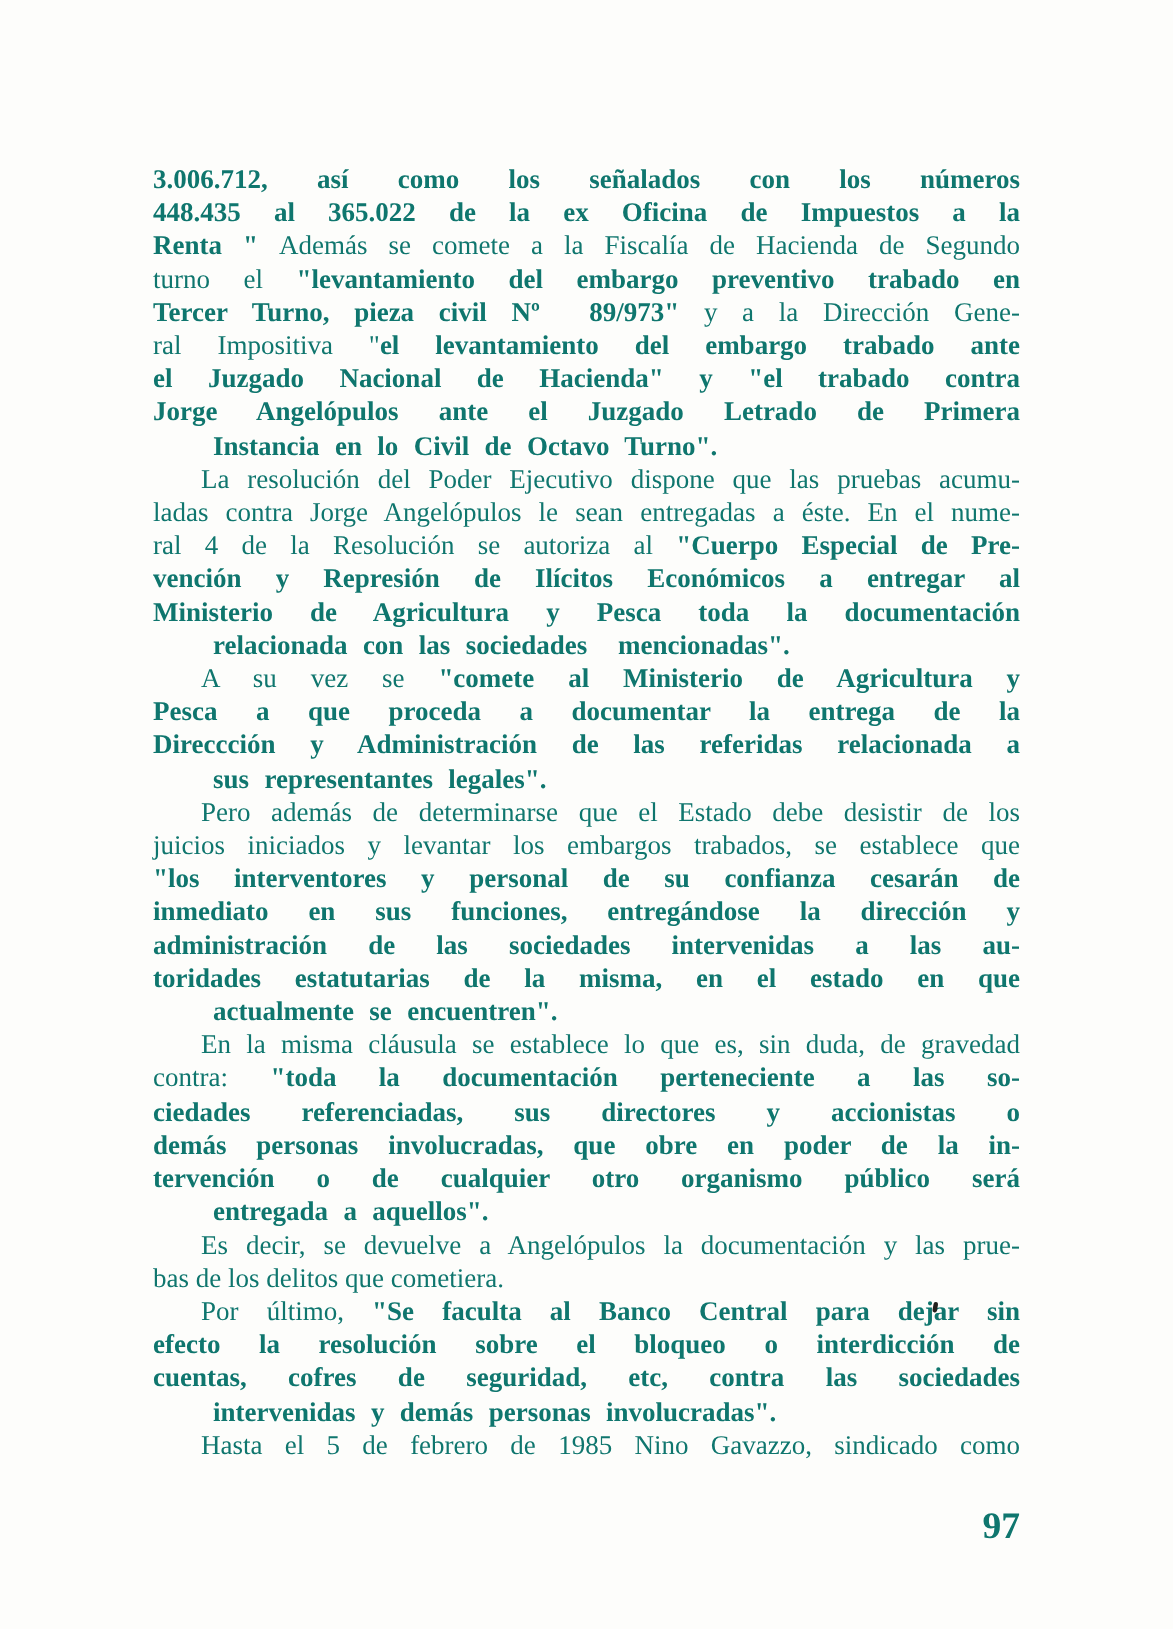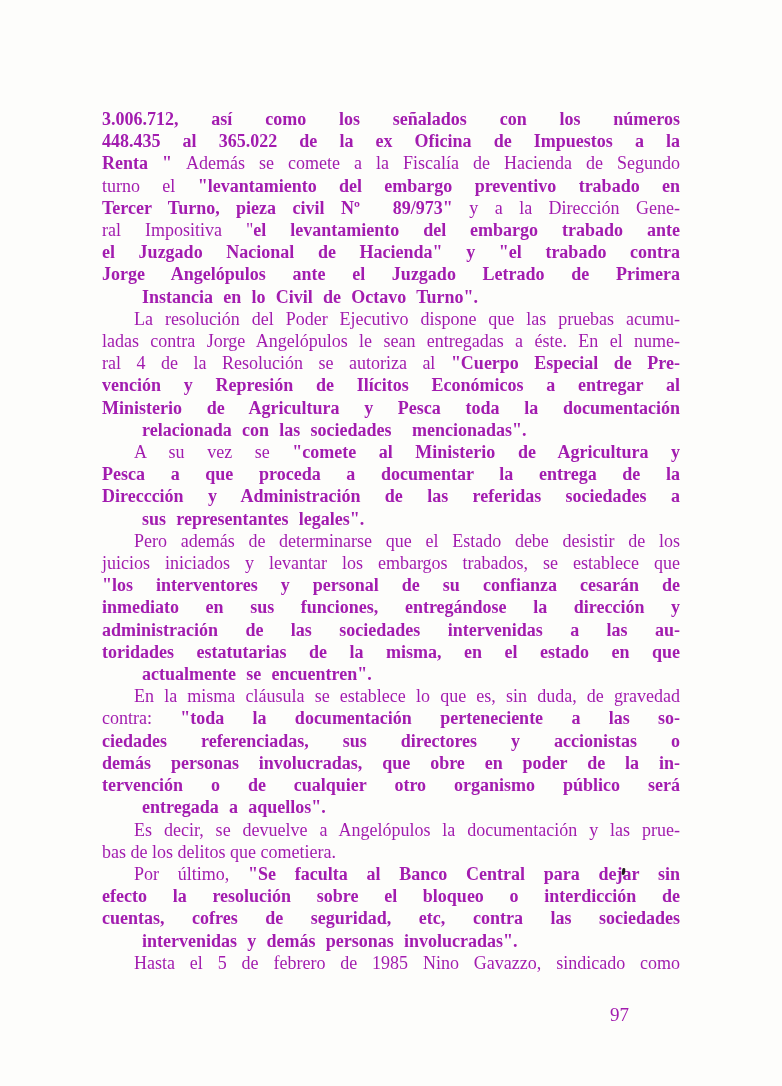--- a/index.html
+++ b/index.html
@@ -7,21 +7,21 @@
     padding: 0;
     background: #fdfdfb;
   }
   .page {
     position: relative;
     width: 782px;
     height: 1086px;
     background: #fdfdfb;
     overflow: hidden;
     font-family: "Liberation Serif", "DejaVu Serif", serif;
-    color: #a21caf;
+    color: #0f766e;
   }
   .text-block {
     position: absolute;
     left: 102px;
     top: 108px;
     width: 578px;
     font-size: 18px;
     line-height: 22.2px;
   }
   .para { margin: 0; }
@@ -33,22 +33,23 @@
   .line.just { text-align-last: justify; }
   .line.indent { text-indent: 32px; }
   .line.wide { word-spacing: 0.32em; margin-left: 40px; }
   .b { font-weight: 700; }
   .r { font-weight: 400; }
   .page-number {
     position: absolute;
     top: 1004px;
     left: 610px;
     width: 70px;
-    font-size: 19px;
-    font-weight: 400;
+    text-align: right;
+    font-size: 25px;
+    font-weight: 700;
   }
   .ink-speck {
     position: absolute;
     left: 622px;
     top: 868px;
     width: 3px;
     height: 7px;
     background: #221f1c;
     border-radius: 2px;
     transform: rotate(10deg);
@@ -74,21 +75,21 @@
         <div class="line just indent"><span class="r">La resolución del Poder Ejecutivo dispone que las pruebas acumu-</span></div>
         <div class="line just"><span class="r">ladas contra Jorge Angelópulos le sean entregadas a éste. En el nume-</span></div>
         <div class="line just"><span class="r">ral 4 de la Resolución se autoriza al </span><span class="b">"Cuerpo Especial de Pre-</span></div>
         <div class="line just"><span class="b">vención y Represión de Ilícitos Económicos a entregar al</span></div>
         <div class="line just"><span class="b">Ministerio de Agricultura y Pesca toda la documentación</span></div>
         <div class="line wide"><span class="b">relacionada con las sociedades&nbsp; mencionadas".</span></div>
       </div>
       <div class="para">
         <div class="line just indent"><span class="r">A su vez se </span><span class="b">"comete al Ministerio de Agricultura y</span></div>
         <div class="line just"><span class="b">Pesca a que proceda a documentar la entrega de la</span></div>
-        <div class="line just"><span class="b">Direccción y Administración de las referidas sociedades a</span></div>
+        <div class="line just"><span class="b">Direccción y Administración de las referidas relacionada a</span></div>
         <div class="line wide"><span class="b">sus representantes legales".</span></div>
       </div>
       <div class="para">
         <div class="line just indent"><span class="r">Pero además de determinarse que el Estado debe desistir de los</span></div>
         <div class="line just"><span class="r">juicios iniciados y levantar los embargos trabados, se establece que</span></div>
         <div class="line just"><span class="b">"los interventores y personal de su confianza cesarán de</span></div>
         <div class="line just"><span class="b">inmediato en sus funciones, entregándose la dirección y</span></div>
         <div class="line just"><span class="b">administración de las sociedades intervenidas a las au-</span></div>
         <div class="line just"><span class="b">toridades estatutarias de la misma, en el estado en que</span></div>
         <div class="line wide"><span class="b">actualmente se encuentren".</span></div>

